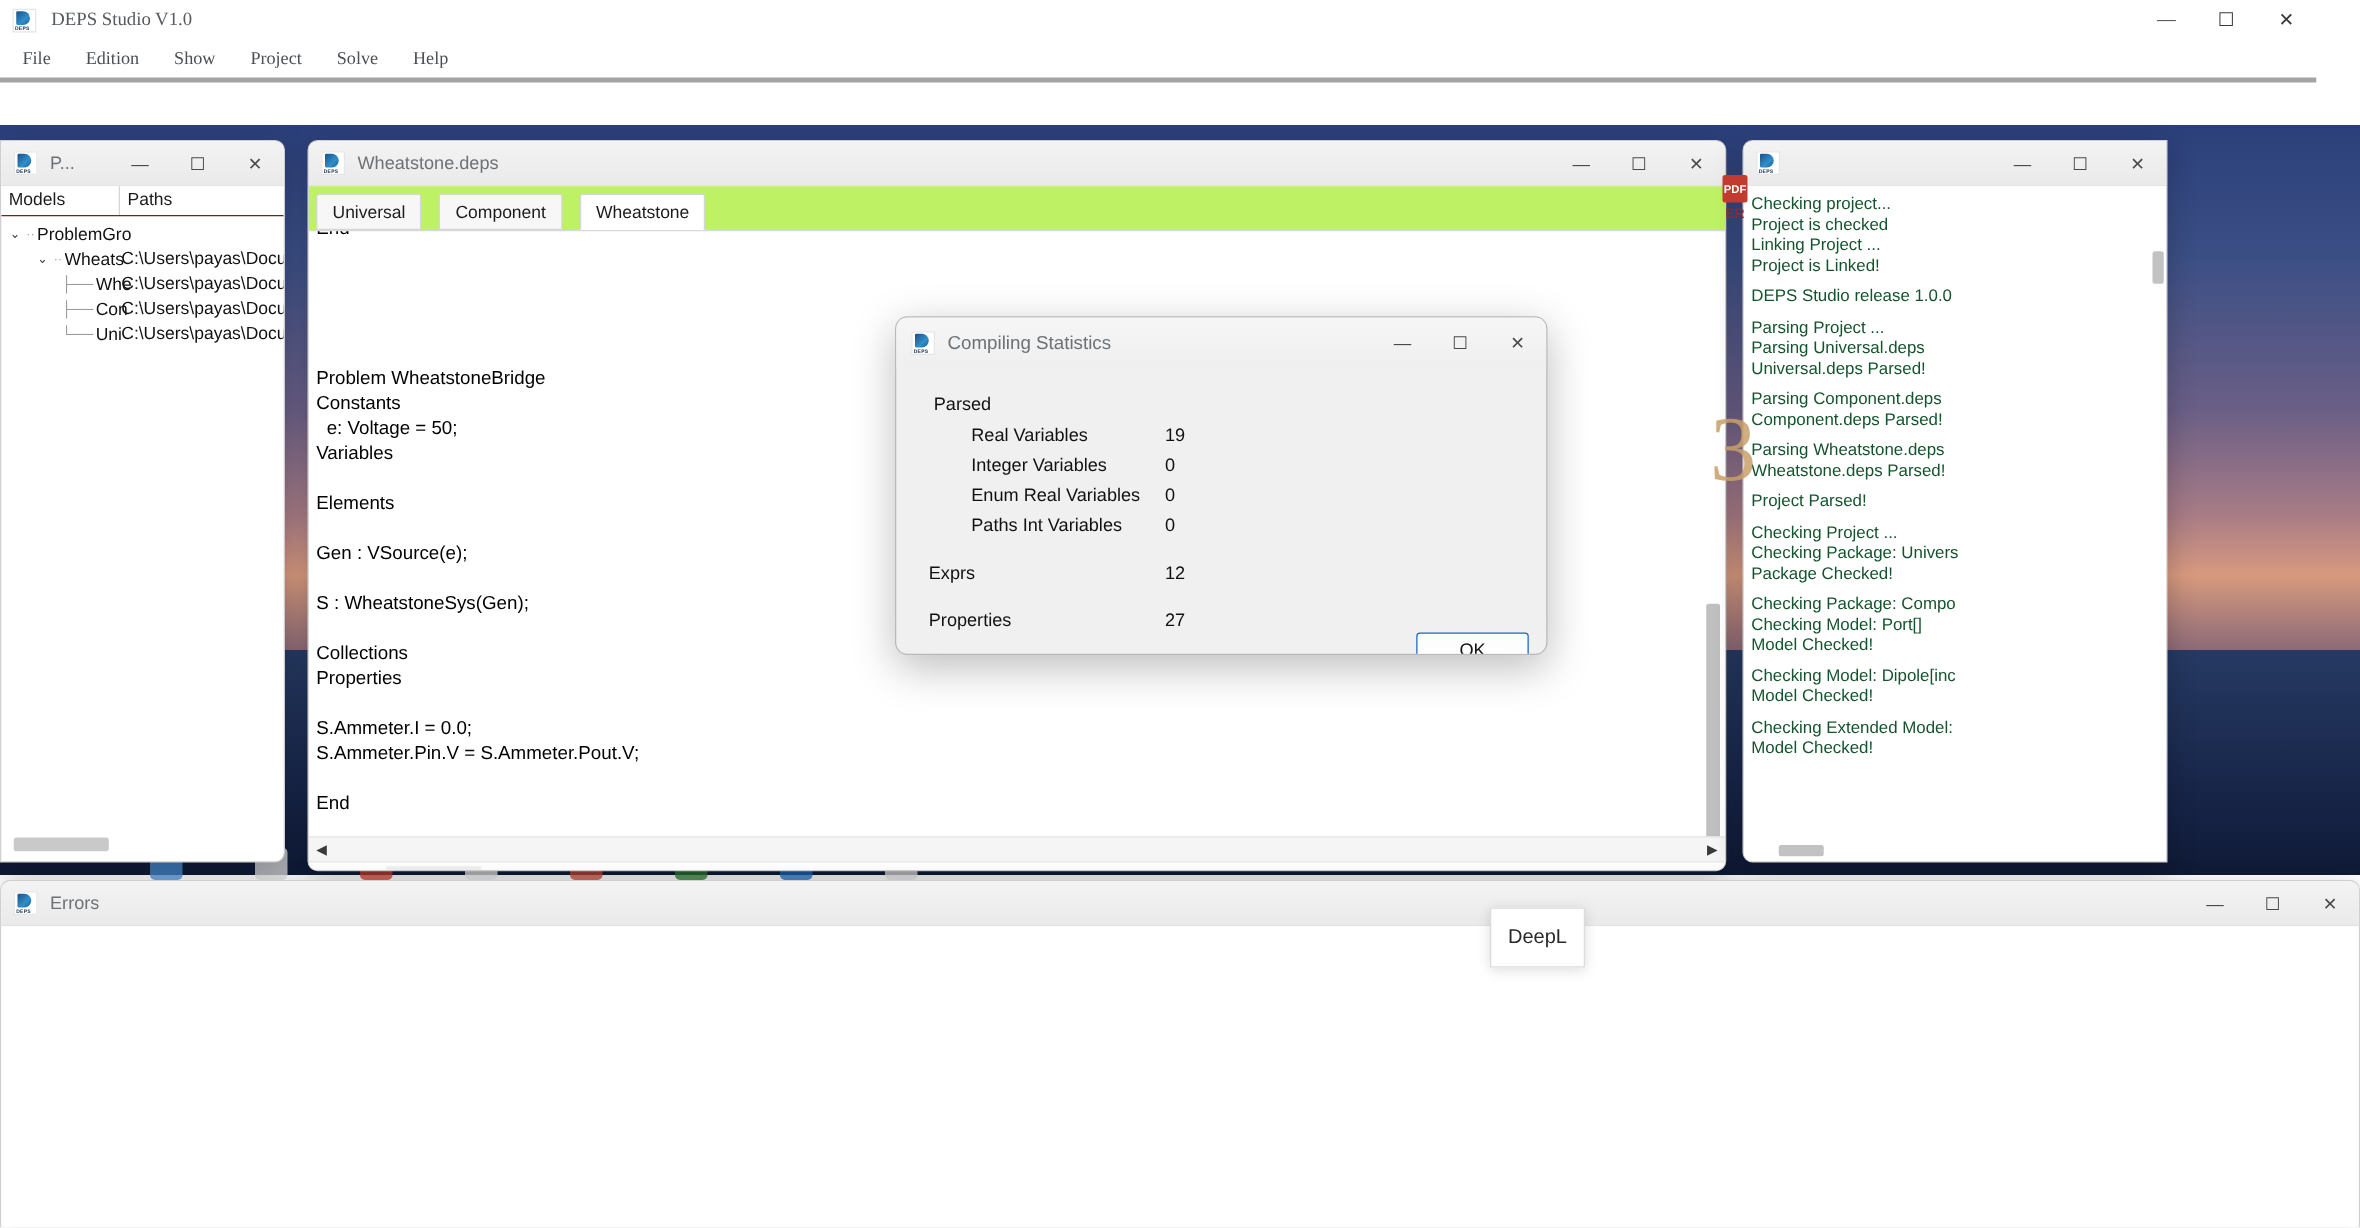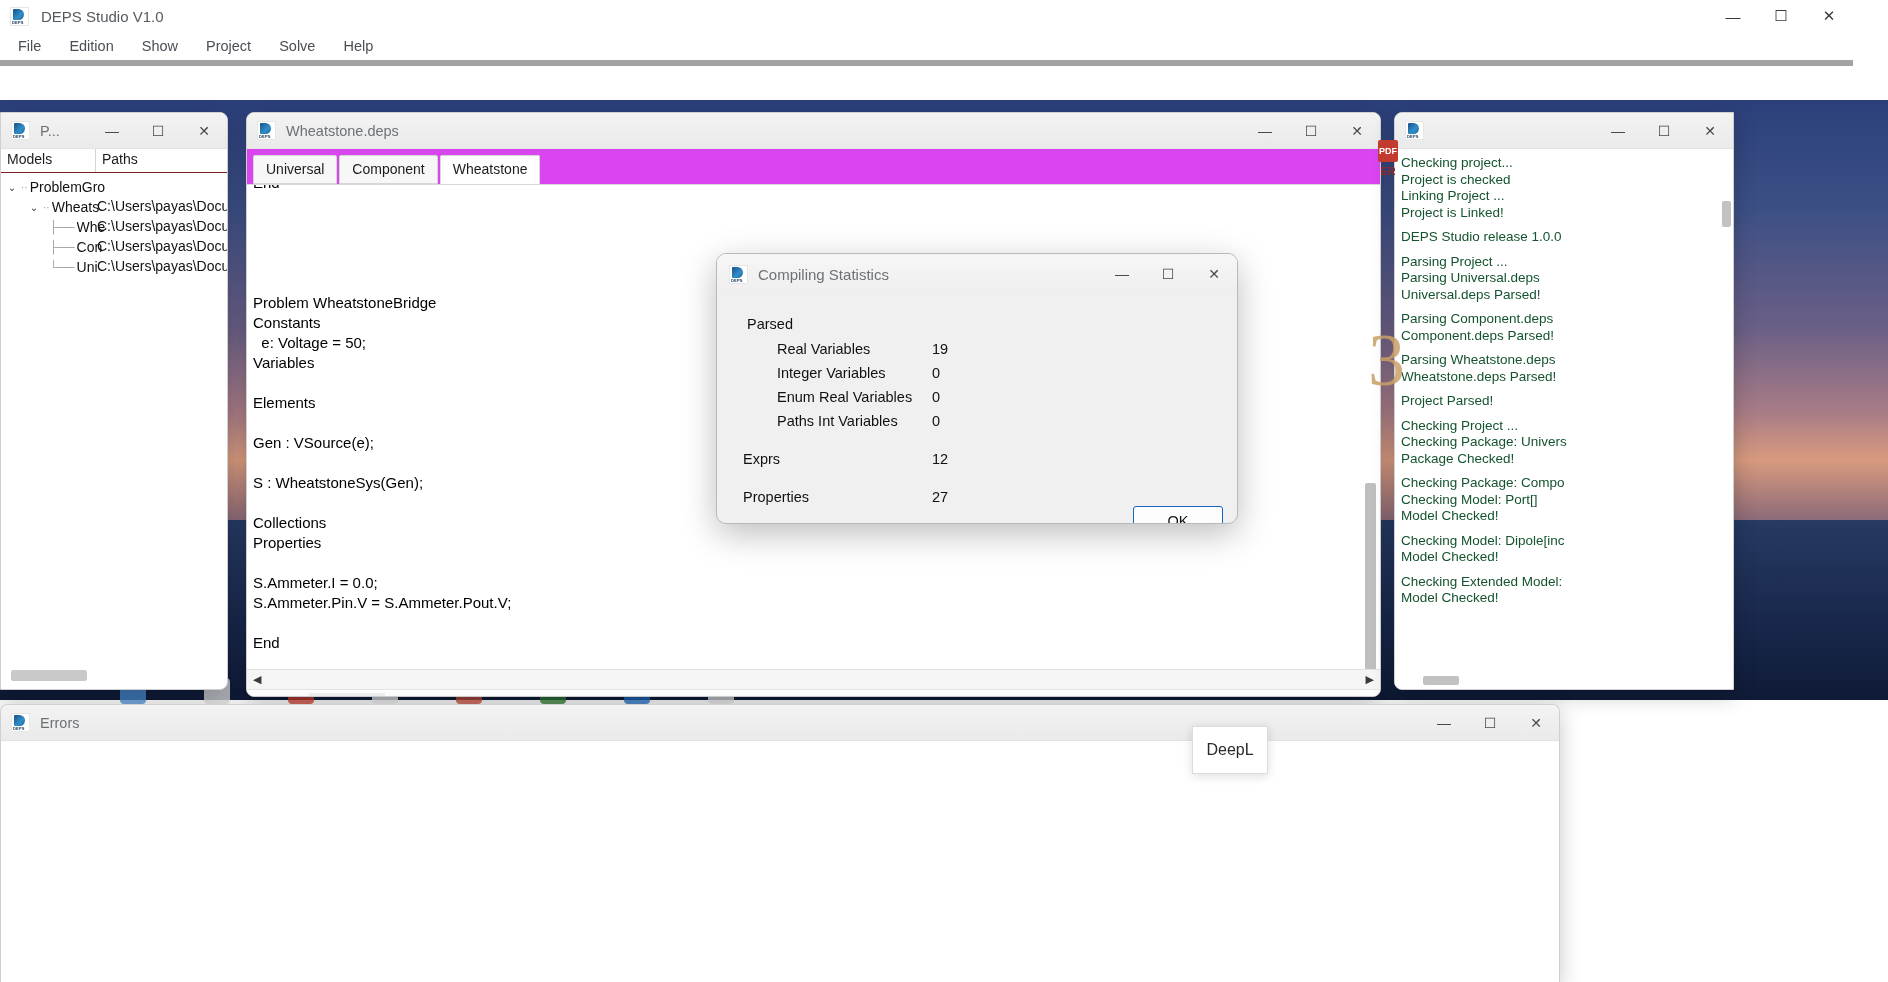--- a/index.html
+++ b/index.html
@@ -33,20 +33,21 @@
     position:absolute; left:110px; top:672px; width:1290px; height:38px;
     display:flex; align-items:center; gap:58px; padding-left:10px;
     overflow:hidden; opacity:.9;
   }
   #icon-strip .tb-icon{ width:26px; height:26px; border-radius:4px; opacity:.85; }
 
   
   #app-window{
     position:absolute; left:0; top:0; width:1853px; height:100px;
     background:#ffffff;
+    font-family:Liberation Serif, serif;
   }
   #title-bar{
     height:32px; display:flex; align-items:center; padding-left:10px;
     background:#ffffff;
   }
   .deps-logo{
     width:19px; height:19px; background:#ffffff; position:relative;
     border:1px solid #e6e6e6; flex:0 0 auto;
   }
   .deps-logo:before{
@@ -65,21 +66,21 @@
   #win-controls{
     margin-left:auto; display:flex; height:32px;
   }
   .win-btn{
     width:48px; height:32px; display:flex; align-items:center; justify-content:center;
     color:#3a3a3a; font-size:15px; cursor:default;
   }
 
   #menu-bar{
     height:34px; display:flex; align-items:center; padding-left:6px; gap:4px;
-    background:#ffffff; border-bottom:6px solid #a3a3a3;
+    background:#ffffff; border-bottom:4px solid #a3a3a3;
   }
   .menu-item{
     padding:5px 12px; font-size:14.5px; color:#4a4f55; cursor:default; border-radius:2px;
   }
 
   
   .child-win{
     position:absolute; background:#ffffff;
     border:1px solid #cfcfcf; border-radius:8px;
     box-shadow:0 6px 22px rgba(0,0,0,.22);
@@ -118,21 +119,21 @@
   .tree-row.lvl2{ padding-left:26px; }
   .tree-row.lvl3{ padding-left:48px; }
   .tree-row .elbow{ color:#9a9a9a; font-size:12px; margin-right:2px; }
   #proj-scroll{
     position:absolute; left:10px; bottom:8px; width:76px; height:11px; background:#c9c9c9; border-radius:2px;
   }
 
   
   #editor-window{ left:246px; top:112px; width:1135px; height:585px; }
   #ed-tabs{
-    display:flex; gap:0px; padding:6px 0 0 6px; background:#d946ef;
+    display:flex; gap:12px; padding:6px 0 0 6px; background:#bef264;
   }
   .ed-tab{
     font-size:14px; padding:5px 12px 6px; border:1px solid #d6d6d6;
     background:#f7f7f7; color:#1c1c1c; cursor:default; margin-right:2px;
     border-radius:2px 2px 0 0;
   }
   .ed-tab.active{ background:#ffffff; border-bottom-color:#ffffff; }
   #ed-body{
     position:relative; height:calc(100% - 36px - 31px - 31px);
     background:#ffffff; border-top:1px solid #d9d9d9; overflow:hidden;
@@ -183,21 +184,21 @@
     width:20px;height:22px;margin:0 auto 2px;background:#c23b2e;border-radius:2px;
     color:#fff;font-size:9px;display:flex;align-items:center;justify-content:center;
   }
   #big-3{
     position:absolute; left:1368px; top:318px; font-size:74px; color:#c9a06a;
     opacity:.85; font-family:"Liberation Serif", serif; z-index:3; pointer-events:none;
   }
 
   
   #errors-window{
-    left:0px; top:704px; width:1560px; height:278px;
+    left:0px; top:704px; width:1888px; height:278px;
     border-radius:8px 8px 0 0; border-bottom:none;
   }
   #errors-body{ height:calc(100% - 36px); background:#fff; }
 
   
   #deepl-popup{
     position:absolute; left:1192px; top:726px; width:76px; height:48px;
     background:#ffffff; border:1px solid #dcdcdc; box-shadow:0 2px 10px rgba(0,0,0,.14);
     display:flex; align-items:center; justify-content:center;
     font-size:16px; color:#2a2a2a; z-index:60;

